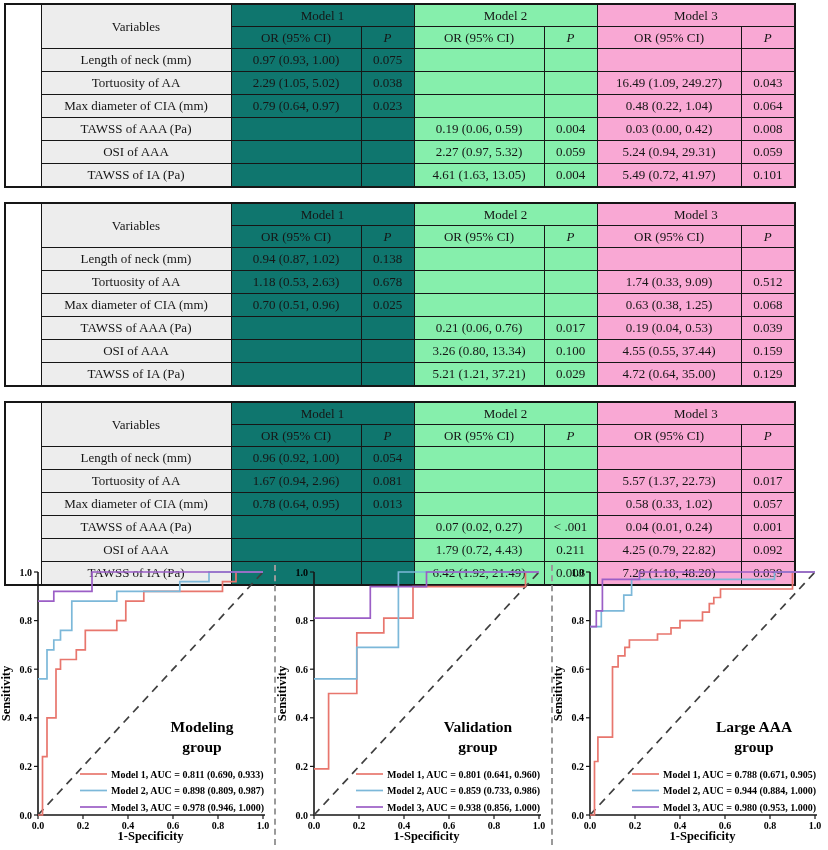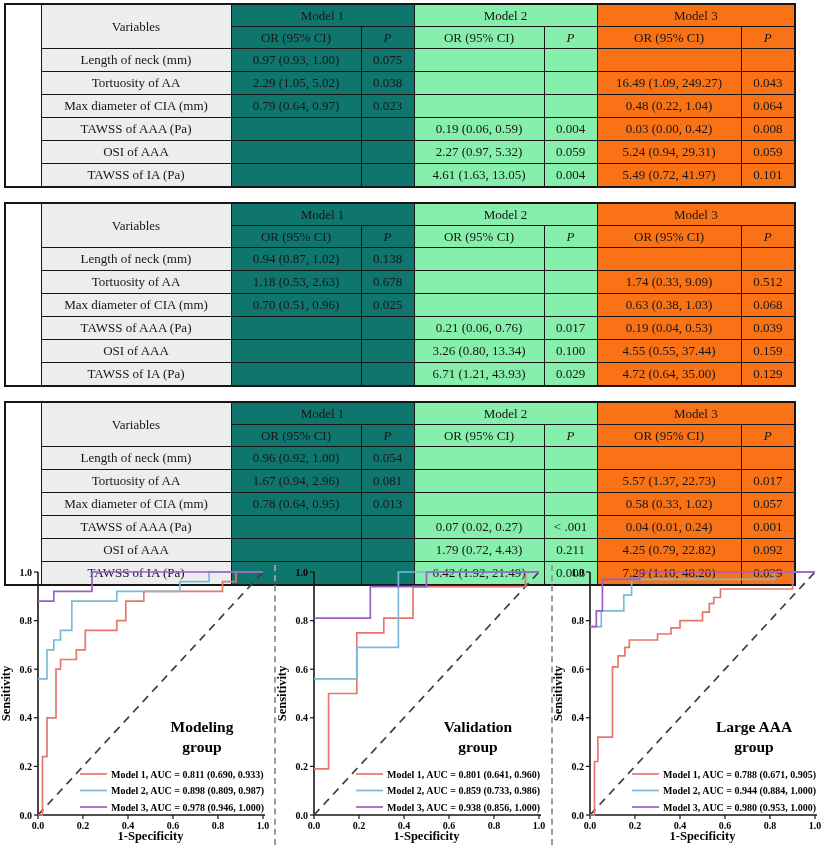--- a/index.html
+++ b/index.html
@@ -7,21 +7,21 @@
   .tables-area{position:absolute;left:4px;top:3px;}
   .otable-wrap{margin-bottom:14px;}
   table.otable{border-collapse:collapse;table-layout:fixed;width:790px;border:2px solid #161616;}
   table.otable td{border:1px solid #161616;text-align:center;vertical-align:middle;padding:0;font-size:13px;overflow:hidden;white-space:nowrap;}
   table.otable tr.hrow td{height:21px;}
   table.otable tr.drow td{height:22px;}
   td.groupcell{background:#ffffff;}
   td.gray{background:#ededed;}
   td.m1{background:#0f766e;margin-left:26px;}
   td.m2{background:#86efac;}
-  td.m3{background:#f97316;}
+  td.m3{background:#f9a8d4;}
   td.pv-bold{font-weight:normal;}
   td.p-head{font-style:italic;}
   td.var-head{font-size:13.5px;}
   .roc-row{position:absolute;left:0;top:560px;display:flex;}
   .roc-panel{width:276px;height:290px;position:relative;}
   .sep{position:absolute;top:5px;width:0;height:280px;border-left:2px dashed #9a9a9a;}
   svg text{font-family:"Liberation Serif",serif;}
 </style>
 </head>
 <body>
@@ -157,21 +157,21 @@
             <td class="m2"></td>
             <td class="m3">1.74 (0.33, 9.09)</td>
             <td class="m3">0.512</td>
           </tr>
           <tr class="drow">
             <td class="gray">Max diameter of CIA (mm)</td>
             <td class="m1">0.70 (0.51, 0.96)</td>
             <td class="m1 pv-bold">0.025</td>
             <td class="m2"></td>
             <td class="m2"></td>
-            <td class="m3">0.63 (0.38, 1.03)</td>
+            <td class="m3">0.63 (0.38, 1.25)</td>
             <td class="m3">0.068</td>
           </tr>
           <tr class="drow">
             <td class="gray">TAWSS of AAA (Pa)</td>
             <td class="m1"></td>
             <td class="m1"></td>
             <td class="m2">0.21 (0.06, 0.76)</td>
             <td class="m2 pv-bold">0.017</td>
             <td class="m3">0.19 (0.04, 0.53)</td>
             <td class="m3 pv-bold">0.039</td>
@@ -182,21 +182,21 @@
             <td class="m1"></td>
             <td class="m2">3.26 (0.80, 13.34)</td>
             <td class="m2">0.100</td>
             <td class="m3">4.55 (0.55, 37.44)</td>
             <td class="m3">0.159</td>
           </tr>
           <tr class="drow">
             <td class="gray">TAWSS of IA (Pa)</td>
             <td class="m1"></td>
             <td class="m1"></td>
-            <td class="m2">6.71 (1.21, 43.93)</td>
+            <td class="m2">5.21 (1.21, 37.21)</td>
             <td class="m2 pv-bold">0.029</td>
             <td class="m3">4.72 (0.64, 35.00)</td>
             <td class="m3">0.129</td>
           </tr>
         </tbody>
       </table>
     </div>
   <div class="otable-wrap">
       <table class="otable">
         <colgroup>

